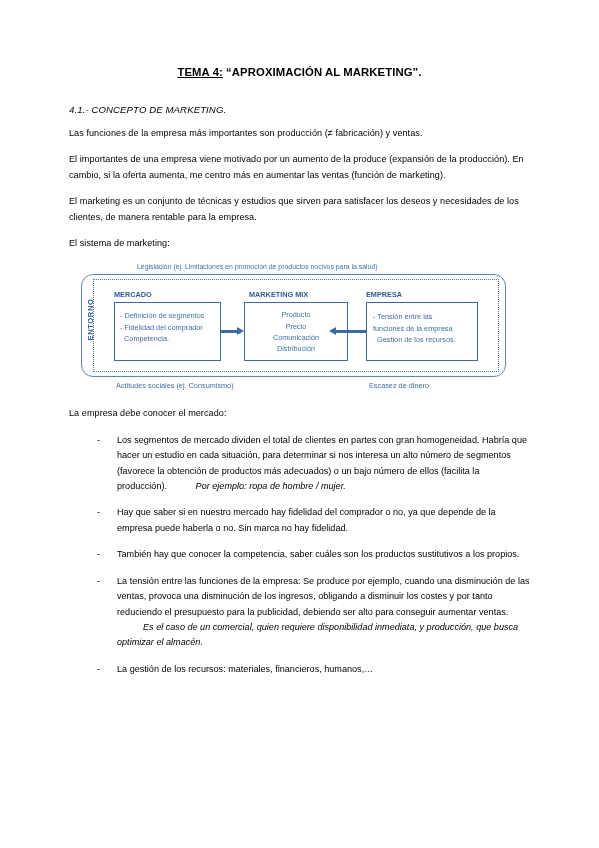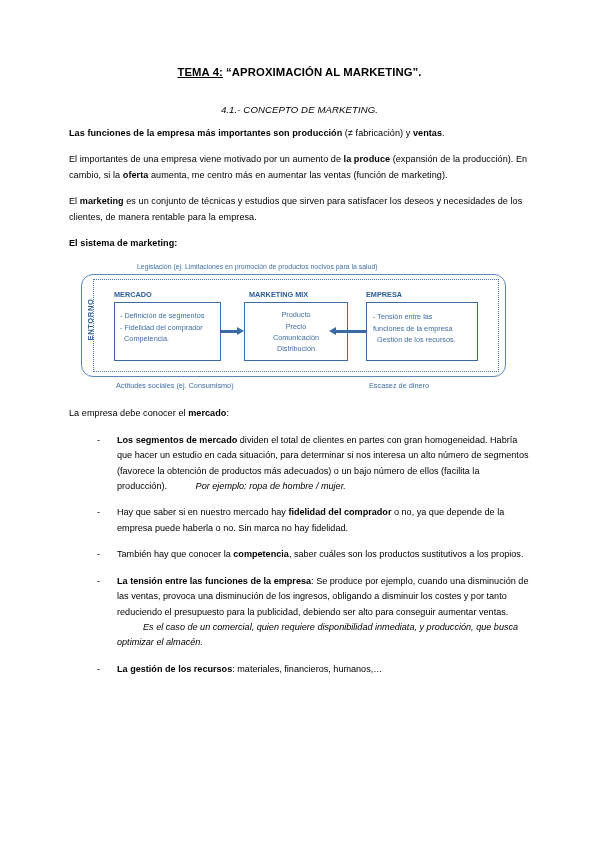--- a/index.html
+++ b/index.html
@@ -12,29 +12,29 @@
   .inner{position:absolute;left:69px;top:8px;width:461px;}
 
   h1.doc-title{
     font-size:11.3px;font-weight:bold;text-align:center;
     margin:0;padding:58px 0 0 0;letter-spacing:.1px;
   }
   h1.doc-title .u{text-decoration:underline;}
 
   .section-head{
     font-size:9.6px;font-style:italic;font-weight:normal;
-    margin:26px 0 0 0;letter-spacing:.1px;text-align:center;
+    margin:26px 0 0 0;letter-spacing:.1px;
   }
 
   p.body{
     font-size:9.1px;line-height:15.4px;margin:0;
     text-align:left;letter-spacing:.05px;
   }
   p.gap{margin-top:11px;}
-  b{font-weight:bold;}
+  b{font-weight:normal;}
   i{font-style:italic;padding-left:26px;}
 
   
   .diagram1{position:relative;height:78px;margin-top:12px;}
   .d1box{
     position:absolute;border:1.4px solid #4a77b0;border-radius:7px;
     background:#fff;color:#2e5d96;font-size:8.6px;
     display:flex;align-items:center;justify-content:center;
     box-sizing:border-box;
   }

